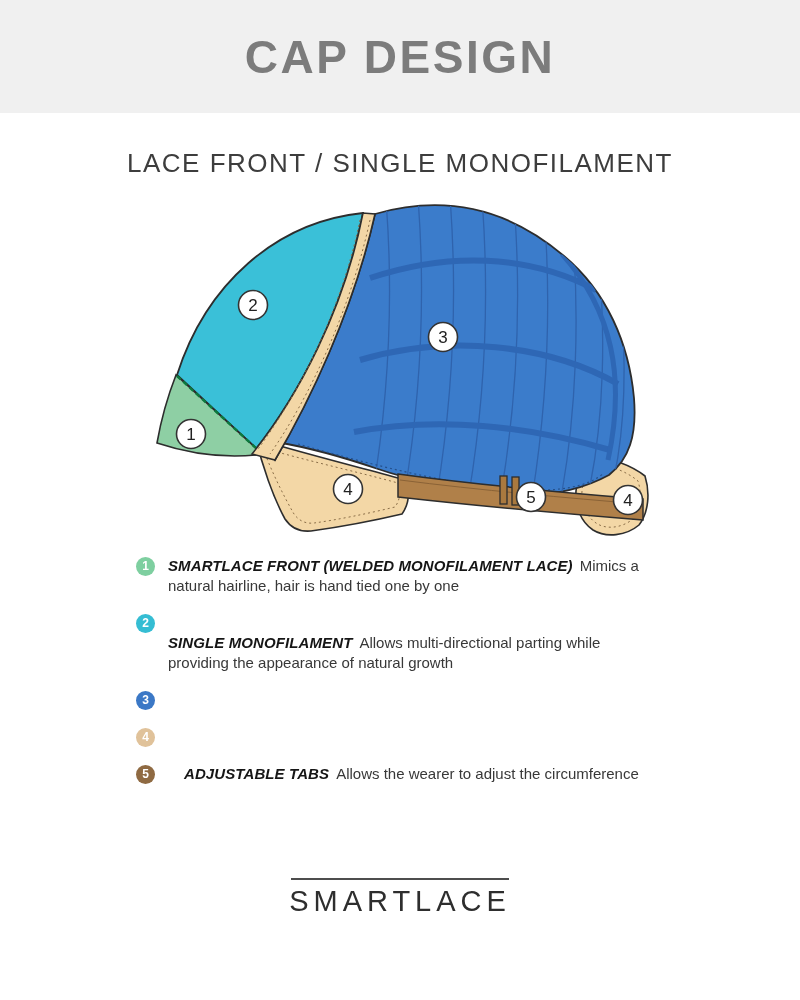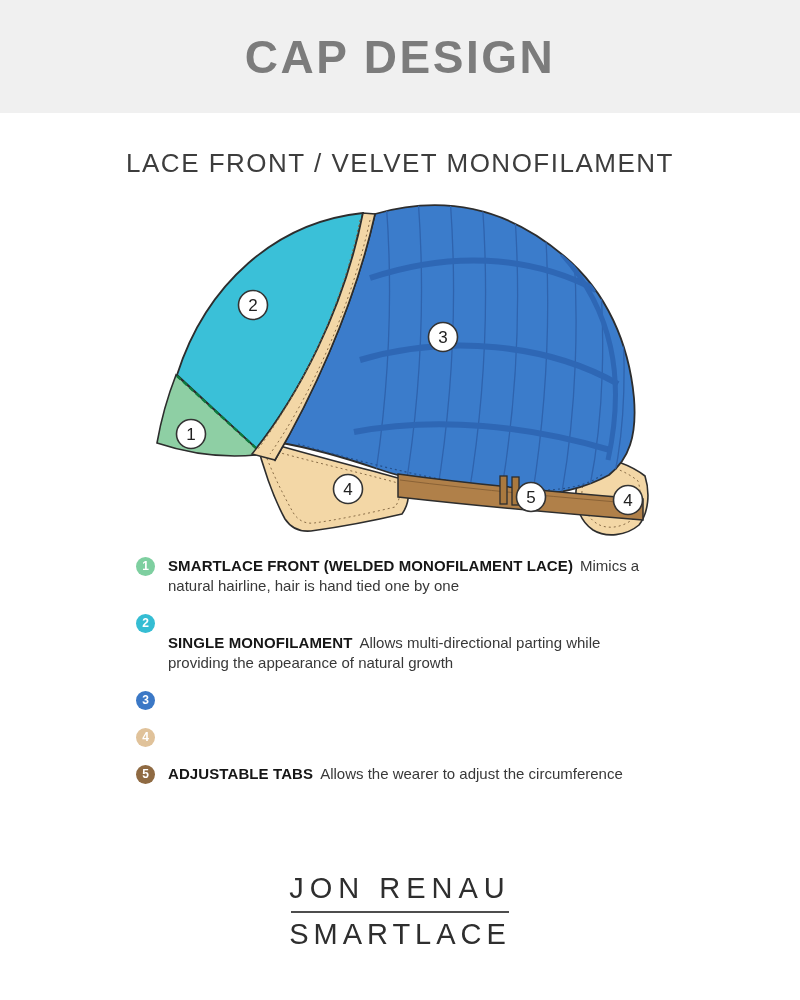--- a/index.html
+++ b/index.html
@@ -28,37 +28,37 @@
     position:absolute;left:136px;top:556px;display:flex;flex-direction:column;gap:17px;
   }
   .legend-row{display:flex;gap:13px;align-items:flex-start;}
   .badge{
     width:19px;height:19px;border-radius:50%;flex:0 0 19px;margin-top:1px;
     color:#fff;font-size:12px;font-weight:bold;text-align:center;line-height:19px;
   }
   .b1{background:#7ecfa0;} .b2{background:#35bdd3;} .b3{background:#3b78c6;}
   .b4{background:#e0c29a;} .b5{background:#8f6a42;}
   .legend-text{margin:0;font-size:15px;line-height:20px;color:#383838;}
-  .legend-text strong{color:#161616;margin-right:7px;letter-spacing:0.1px;}
+  .legend-text strong{color:#161616;margin-right:7px;letter-spacing:0.1px;font-style:italic;}
   .w1{max-width:515px;} .w2{max-width:445px;margin-top:20px;} .w3{max-width:475px;}
-  .w4{max-width:430px;} .w5{max-width:640px;}
+  .w4{max-width:430px;} .w5{max-width:640px;margin-left:16px;}
   
   .footer{position:absolute;left:0;top:872px;width:800px;text-align:center;color:#2e2e2e;}
   .brand1{font-size:29px;letter-spacing:6px;}
   .brand-divider{width:218px;height:2px;background:#4d4d4d;margin:6px auto 5px auto;}
   .brand2{font-size:29px;letter-spacing:5px;}
 </style>
 </head>
 <body>
 
 <div class="header">
   <h1>CAP DESIGN</h1>
 </div>
 
-<div class="subtitle">LACE FRONT / VELVET MONOFILAMENT</div>
+<div class="subtitle">LACE FRONT / SINGLE MONOFILAMENT</div>
 
 <svg class="diagram" viewBox="0 0 520 360" xmlns="http://www.w3.org/2000/svg">
   <defs>
     <clipPath id="blueClip">
       <path d="M 227 22 C 290 4, 355 12, 416 64 C 459 100, 481 152, 486 206
                C 489 244, 481 267, 461 283 C 428 301, 392 306, 350 301
                C 303 296, 262 288, 230 277 C 195 265, 158 255, 128 250
                L 120 258 L 127 268 C 160 212, 205 120, 227 22 Z"></path>
     </clipPath>
   </defs>
@@ -171,16 +171,15 @@
   <div class="legend-row">
     <span class="badge b4">4</span>
   </div>
   <div class="legend-row">
     <span class="badge b5">5</span>
     <p class="legend-text w5"><strong>ADJUSTABLE TABS</strong><span>Allows the wearer to adjust the circumference</span></p>
   </div>
 </div>
 
 <div class="footer">
-  <div class="brand1">JON RENAU</div>
   <div class="brand-divider"></div>
   <div class="brand2">SMARTLACE</div>
 </div>
 
 </body></html>

